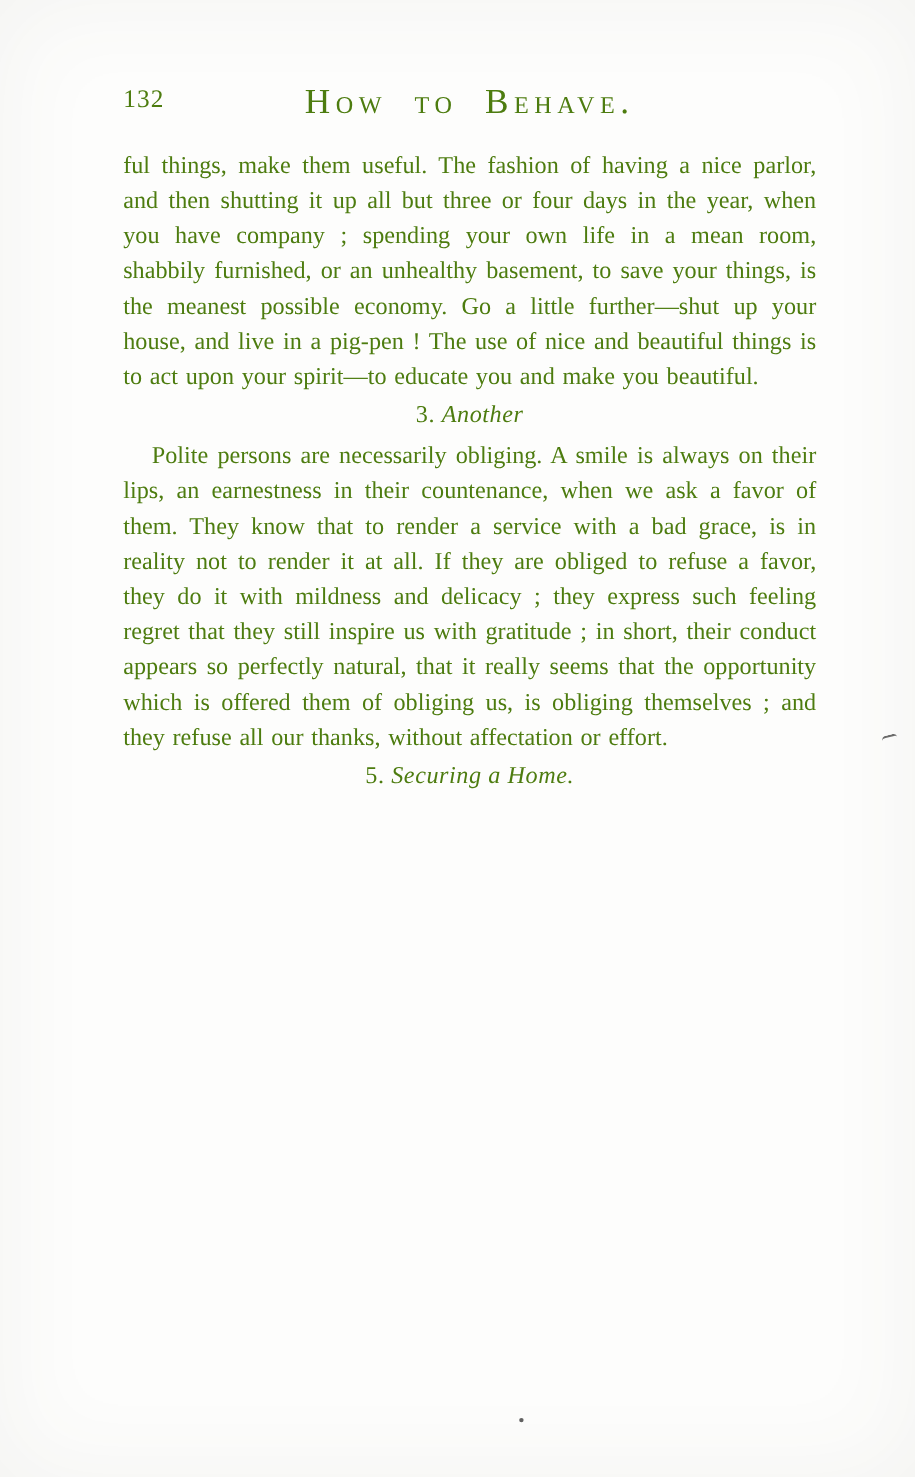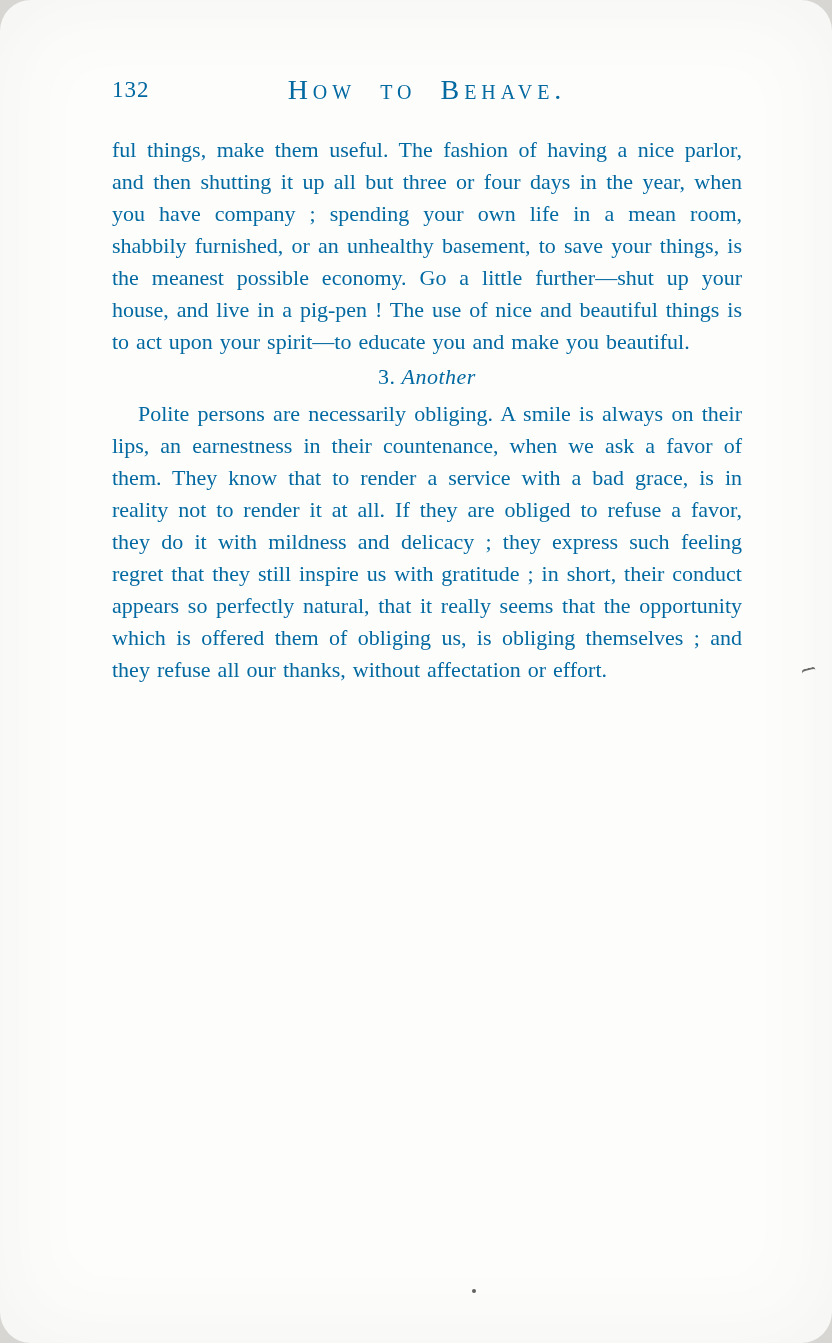--- a/index.html
+++ b/index.html
@@ -3,33 +3,32 @@
 <meta charset="utf-8">
 <style>
   * { box-sizing: border-box; }
   html, body { margin: 0; padding: 0; background: #d8d6d2; }
   .page {
     position: relative;
     width: 832px;
     height: 1343px;
     margin: 0 auto;
     background: #fdfdfc;
-    color: #0369a1;
+    color: #4d7c0f;
     font-family: "Liberation Serif", "DejaVu Serif", serif;
     padding: 74px 90px 0 112px;
     box-shadow: inset 0 0 90px rgba(90, 80, 60, 0.06);
     overflow: hidden;
-    border-radius: 31px;
   }
   .running-head { position: relative; height: 34px; margin-bottom: 26px; }
   .folio { position: absolute; left: 0; top: 3px; font-size: 23px; letter-spacing: 1px; }
   .running-title {
     position: absolute; left: 0; right: 0; top: 0;
     text-align: center;
-    font-size: 28px;
+    font-size: 32px;
     font-variant: small-caps;
     letter-spacing: 5px;
     word-spacing: 12px;
   }
   p {
     margin: 0;
     font-size: 22px;
     line-height: 32px;
     text-align: justify;
     text-indent: 26px;
@@ -71,19 +70,20 @@
   </header>
 
   <main>
 
     <p class="cont">ful things, make them useful. The fashion of having a nice parlor, and then shutting it up all but three or four days in the year, when you have company ; spending your own life in a mean room, shabbily furnished, or an unhealthy basement, to save your things, is the meanest possible economy. Go a little further—shut up your house, and live in a pig-pen ! The use of nice and beautiful things is to act upon your spirit—to educate you and make you beautiful.</p>
 
     <h2 class="sect"><span>3.</span> <span class="ttl">Another</span></h2>
 
     <p>Polite persons are necessarily obliging. A smile is always on their lips, an earnestness in their countenance, when we ask a favor of them. They know that to render a service with a bad grace, is in reality not to render it at all. If they are obliged to refuse a favor, they do it with mildness and delicacy ; they express such feeling regret that they still inspire us with gratitude ; in short, their conduct appears so perfectly natural, that it really seems that the opportunity which is offered them of obliging us, is obliging themselves ; and they refuse all our thanks, without affectation or effort.</p>
 
+    <h2 class="sect"><span>5.</span> <span class="ttl">Securing a Home.</span></h2>
 
   </main>
 
   <span class="artifact-tick"></span>
   <span class="artifact-dot"></span>
 
 </div>
 
 </body></html>

